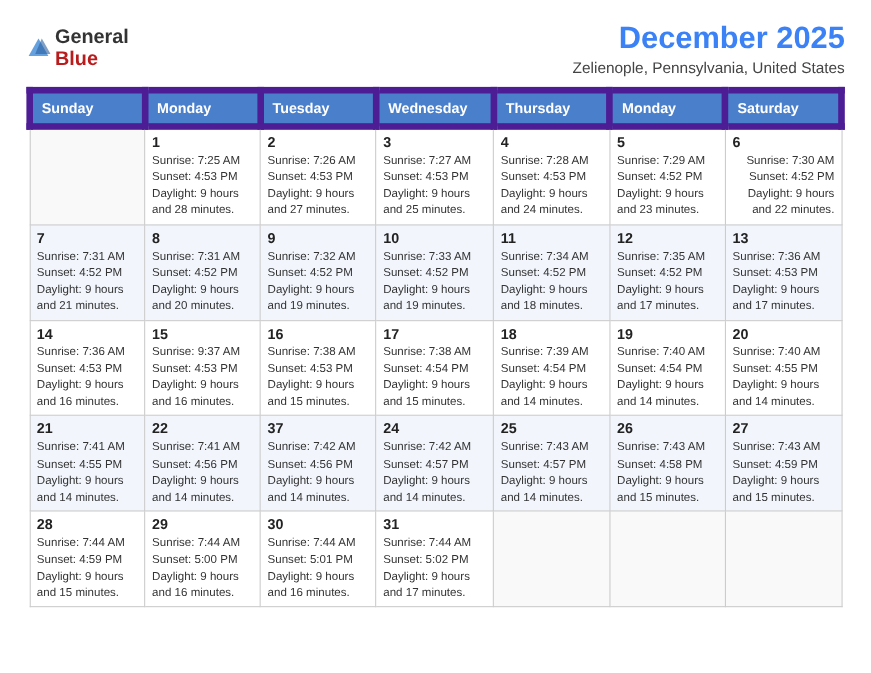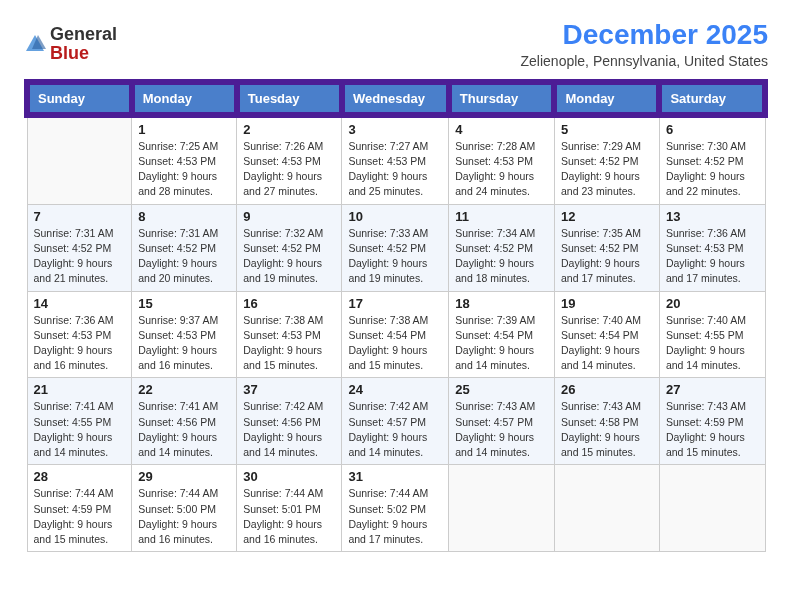--- a/index.html
+++ b/index.html
@@ -162,21 +162,21 @@
         </td>
         <td>
           <div class="day-number">5</div>
           <div class="day-info" style="white-space: pre-line;">Sunrise: 7:29 AM
 Sunset: 4:52 PM
 Daylight: 9 hours
 and 23 minutes.</div>
         </td>
         <td>
           <div class="day-number">6</div>
-          <div class="day-info" style="white-space: pre-line;">Sunrise: 7:30 AM
+          <div class="day-info" style="white-space: pre-line; text-align: right;">Sunrise: 7:30 AM
 Sunset: 4:52 PM
 Daylight: 9 hours
 and 22 minutes.</div>
         </td>
       </tr>
       <tr class="week-row">
         <td>
           <div class="day-number">7</div>
           <div class="day-info" style="white-space: pre-line;">Sunrise: 7:31 AM
 Sunset: 4:52 PM

